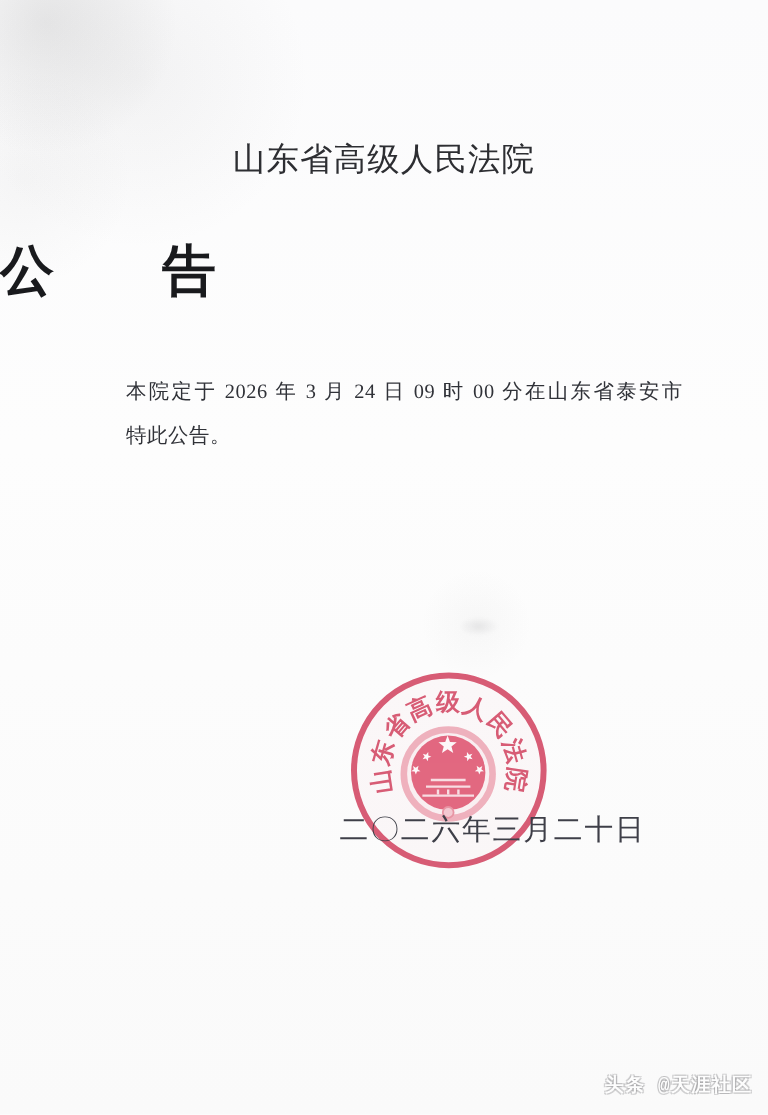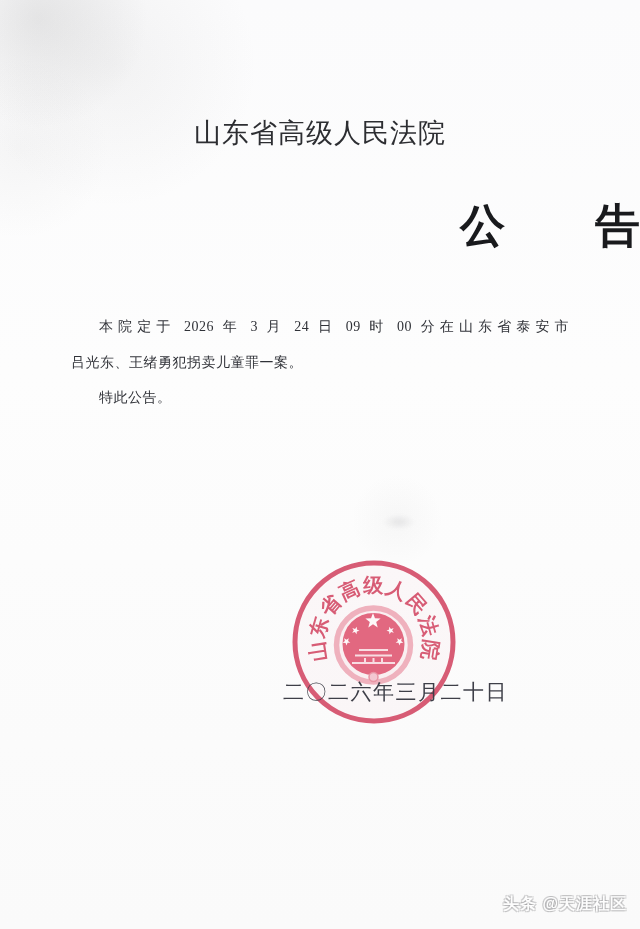--- a/index.html
+++ b/index.html
@@ -24,57 +24,57 @@
     filter: blur(1px);
   }
   .court-name {
     position: absolute; top: 116px; left: 0; width: 640px;
     margin: 0; text-align: center;
     font-size: 27px; line-height: 34px; font-weight: 400;
     letter-spacing: 1px; color: #2d2e32;
   }
   .notice-title {
     position: absolute; top: 199px; left: 0; width: 640px;
-    margin: 0; text-align: right;
+    margin: 0; text-align: left;
     font-size: 45px; line-height: 54px; font-weight: 700;
     color: #191a1d;
   }
   .body {
     position: absolute; left: 71px; top: 309px; width: 498px;
     color: #303238;
   }
   .line {
     margin: 0;
-    font-size: 14px; line-height: 35.5px;
+    font-size: 17px; line-height: 35.5px;
     letter-spacing: 0.5px;
     white-space: nowrap;
   }
   .jline { text-align: justify; text-align-last: justify; }
   .indent { text-indent: 2em; }
   .seal {
     position: absolute; left: 289px; top: 557px;
     width: 170px; height: 170px;
     z-index: 2; opacity: 0.93;
     filter: blur(0.35px);
   }
   .seal .ring { fill: rgba(238,178,188,0.06); stroke: #d5506b; stroke-width: 5; }
   .seal .ring-text { font-family: "Liberation Serif", "DejaVu Serif", serif; font-size: 20px; font-weight: 700; letter-spacing: 1.5px; fill: #d5506b; }
   .seal .wreath { fill: rgba(240,190,198,0.18); stroke: #ec9fae; stroke-width: 5.5; opacity: 0.85; }
   .seal .core { fill: #de5470; opacity: 0.95; }
   .seal .star { fill: #ffffff; opacity: 0.96; }
   .seal .gate path { stroke: #fbe9ed; stroke-width: 2; fill: none; opacity: 0.9; }
   .seal .knot { fill: #f3c5ce; stroke: #e78e9e; stroke-width: 1.5; }
   .issue-date {
     position: absolute; left: 283px; top: 681px;
-    font-size: 21px; line-height: 22px; letter-spacing: 1.5px;
+    font-size: 24px; line-height: 22px; letter-spacing: 1.5px;
     white-space: nowrap; color: #3e3f48; z-index: 6;
   }
   .watermark {
     position: absolute; top: 894px; right: 13px;
-    font-family: Liberation Sans, sans-serif;
+    font-family: Liberation Mono, monospace;
     font-size: 16px; font-weight: 700; letter-spacing: 1px;
     color: #fdfdfd;
     text-shadow:
       -1px -1px 0 rgba(158,158,160,0.45),
        1px -1px 0 rgba(158,158,160,0.45),
       -1px  1px 0 rgba(158,158,160,0.45),
        1px  1px 0 rgba(158,158,160,0.45);
     z-index: 7;
   }
 </style>
@@ -83,21 +83,20 @@
 
 <div class="page">
   <div class="smudge"></div>
 
   <h1 class="court-name">山东省高级人民法院</h1>
 
   <h2 class="notice-title">公　　告</h2>
 
   <div class="body">
     <p class="line jline indent">本院定于 2026 年 3 月 24 日 09 时 00 分在山东省泰安市</p>
-    <p class="line">吕光东、王绪勇犯拐卖儿童罪一案。</p>
     <p class="line indent">特此公告。</p>
   </div>
 
   <svg class="seal" viewBox="0 0 170 170" xmlns="http://www.w3.org/2000/svg">
     <defs>
       <path id="arcpath" d="M 38.02 102.1 A 50 50 0 1 1 131.98 102.1" fill="none"></path>
       <polygon id="star" points="0,-1 -0.247,-0.34 -0.951,-0.309 -0.399,0.13 -0.588,0.809 0,0.42 0.588,0.809 0.399,0.13 0.951,-0.309 0.247,-0.34"></polygon>
     </defs>
     <circle class="ring" cx="85" cy="85" r="79"></circle>
     <text class="ring-text"><textPath href="#arcpath" startOffset="50%" text-anchor="middle">山东省高级人民法院</textPath></text>

